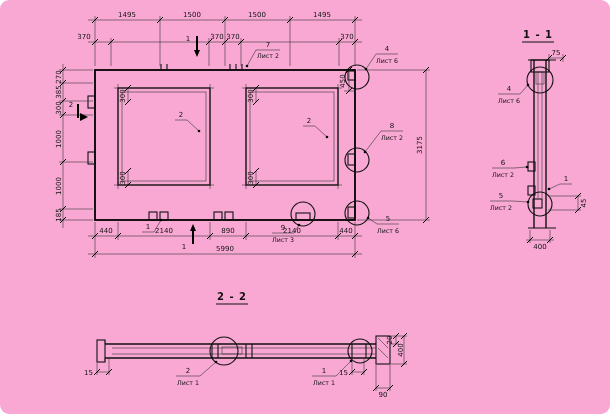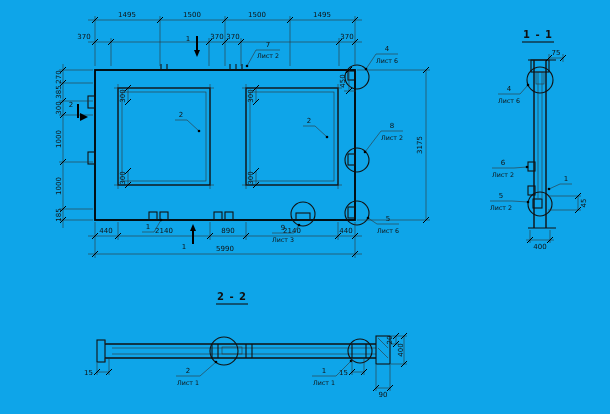--- a/index.html
+++ b/index.html
@@ -1,17 +1,17 @@
 <!DOCTYPE html>
 <html><head>
 <meta charset="utf-8">
 <style>
   html,body{margin:0;padding:0;background:#ffffff;}
-  .sheet{position:relative;width:610px;height:414px;background:#0ea5e9;overflow:hidden;
-         font-family:"DejaVu Sans",sans-serif;}
+  .sheet{position:relative;width:610px;height:414px;background:#f9a8d4;overflow:hidden;
+         font-family:"DejaVu Sans",sans-serif;border-radius:9px;}
   svg text{font-family:"DejaVu Sans",sans-serif;font-size:7px;fill:#111;}
   svg text.small{font-size:6.3px;}
   svg text.vtitle{font-size:10px;font-weight:bold;letter-spacing:1px;}
   .thick{stroke:#000;stroke-width:1.8;fill:none;}
   .med{stroke:#111;stroke-width:1.1;fill:none;}
   .med2{stroke:#111;stroke-width:1.4;fill:none;}
   .thin{stroke:#333;stroke-width:0.6;fill:none;}
   .dim{stroke:#333;stroke-width:0.6;fill:none;}
   .tick{stroke:#000;stroke-width:1;fill:none;}
   .cut{stroke:#000;stroke-width:2;fill:none;}

